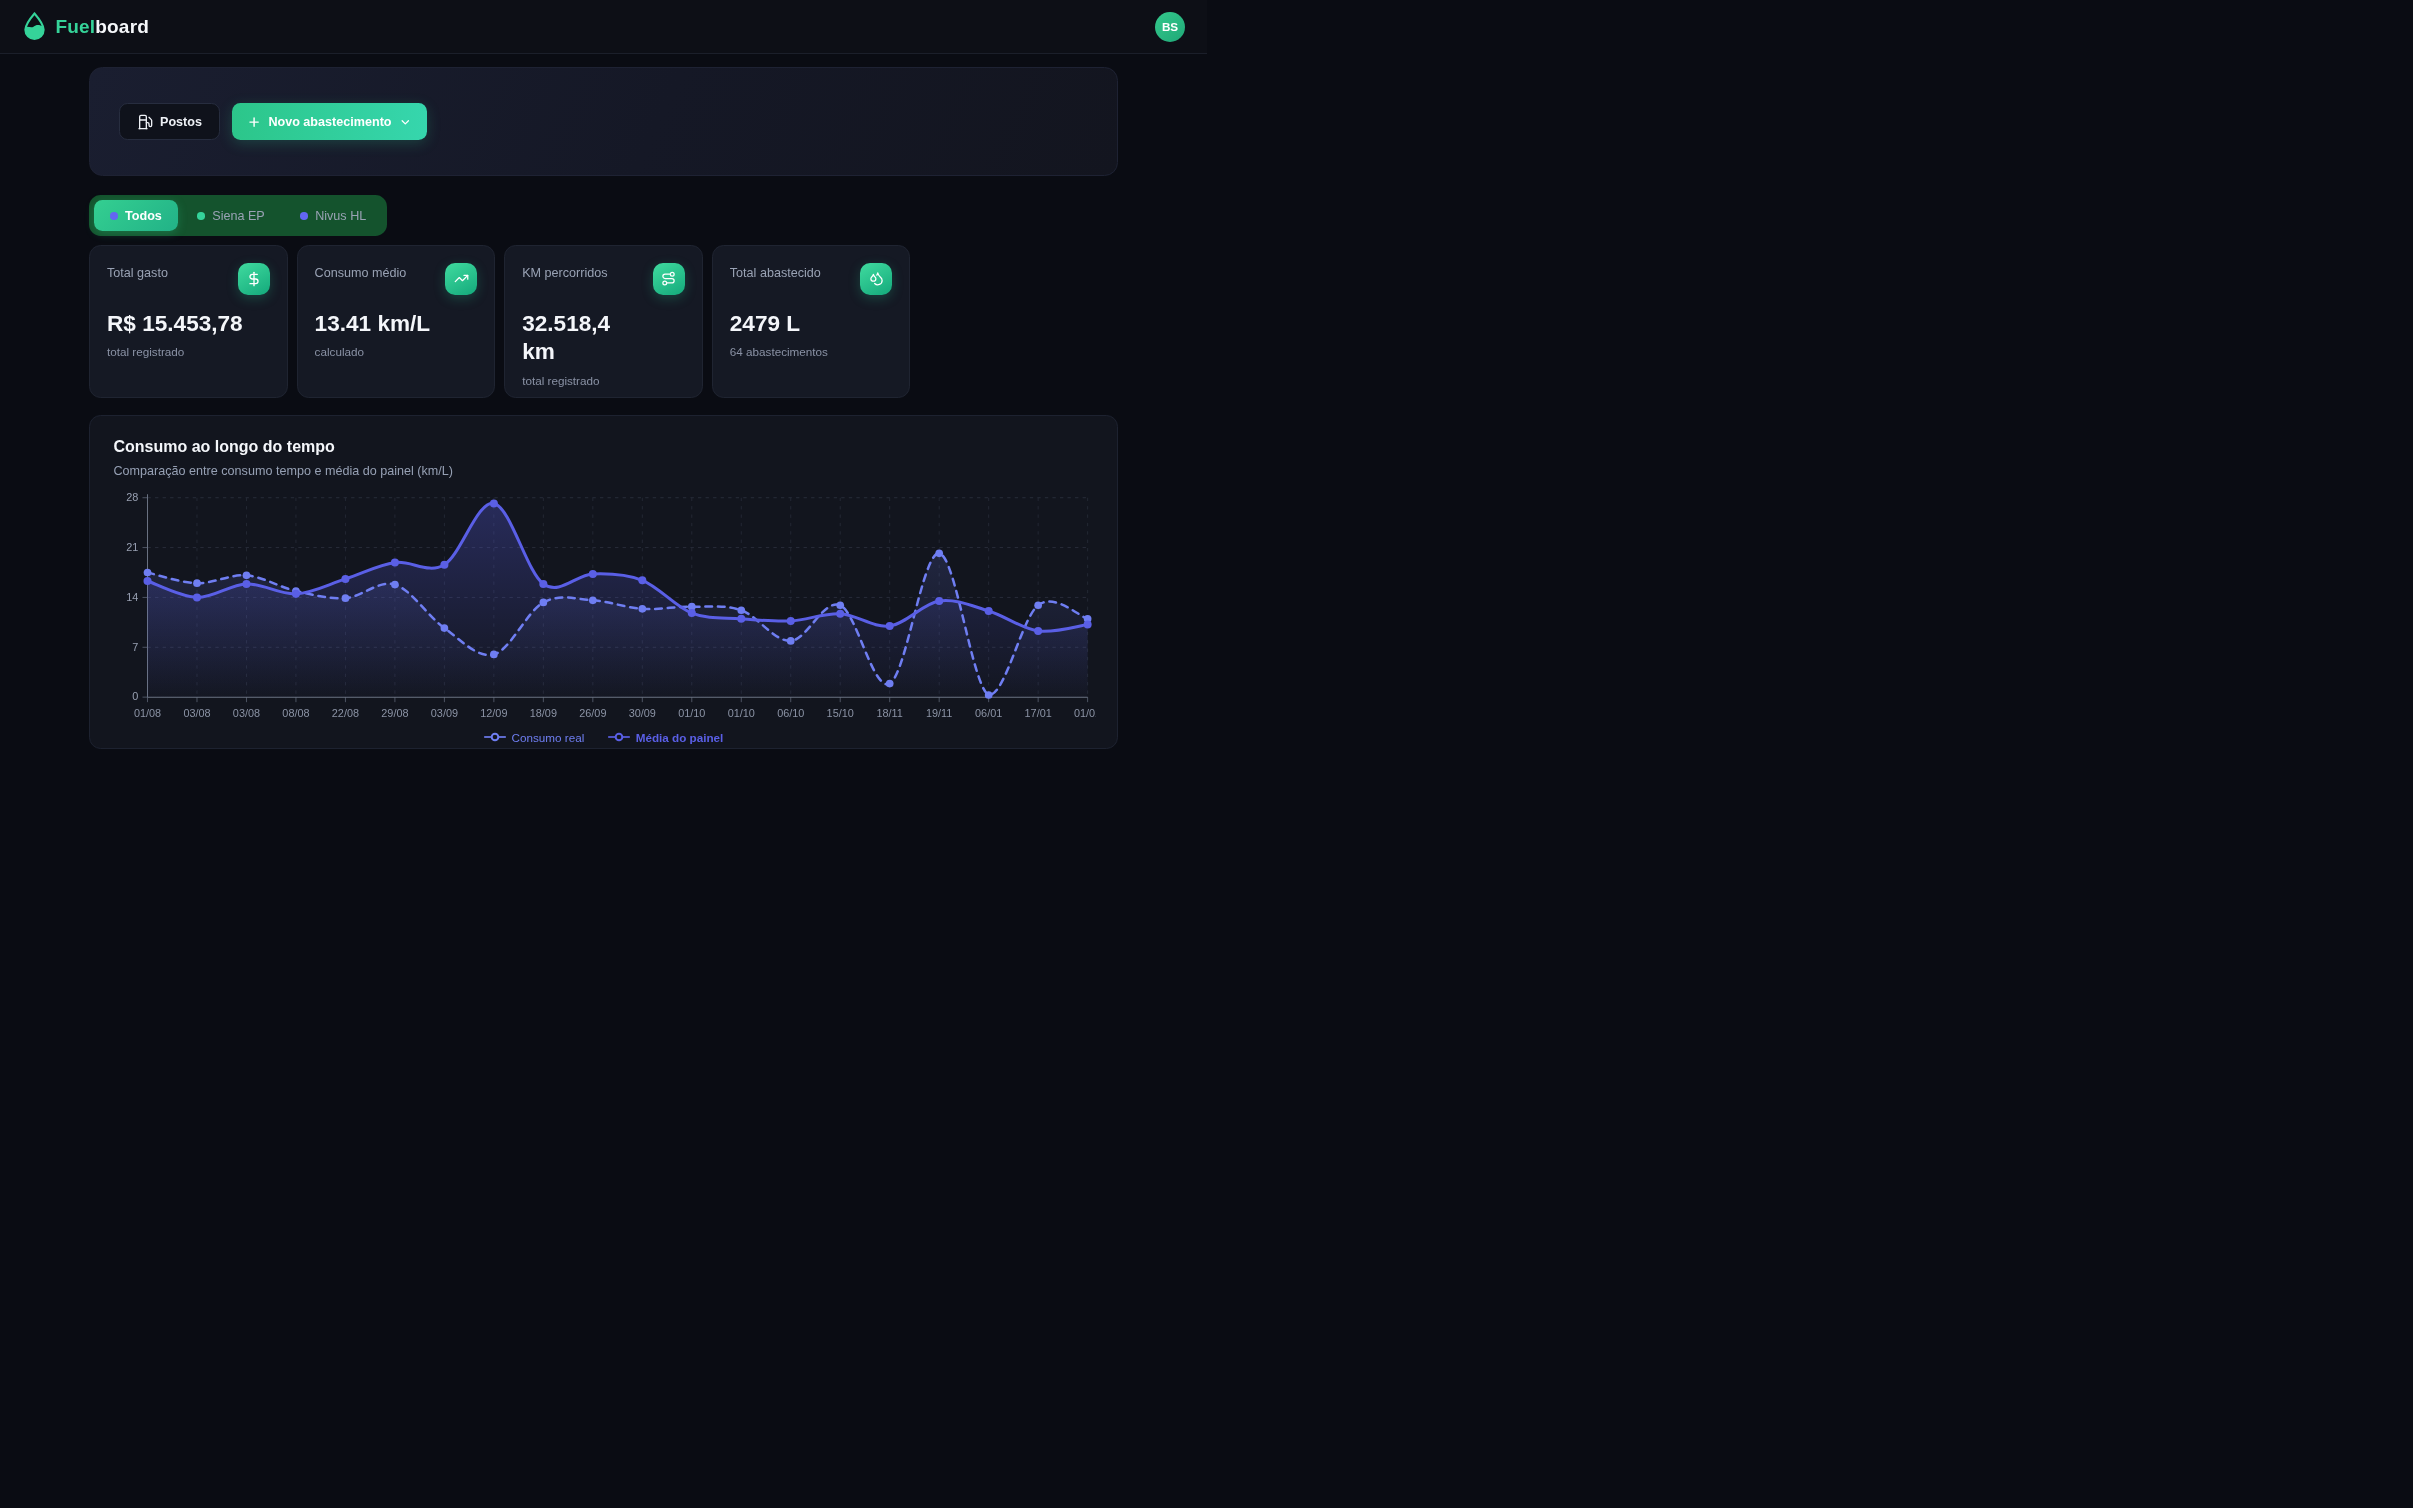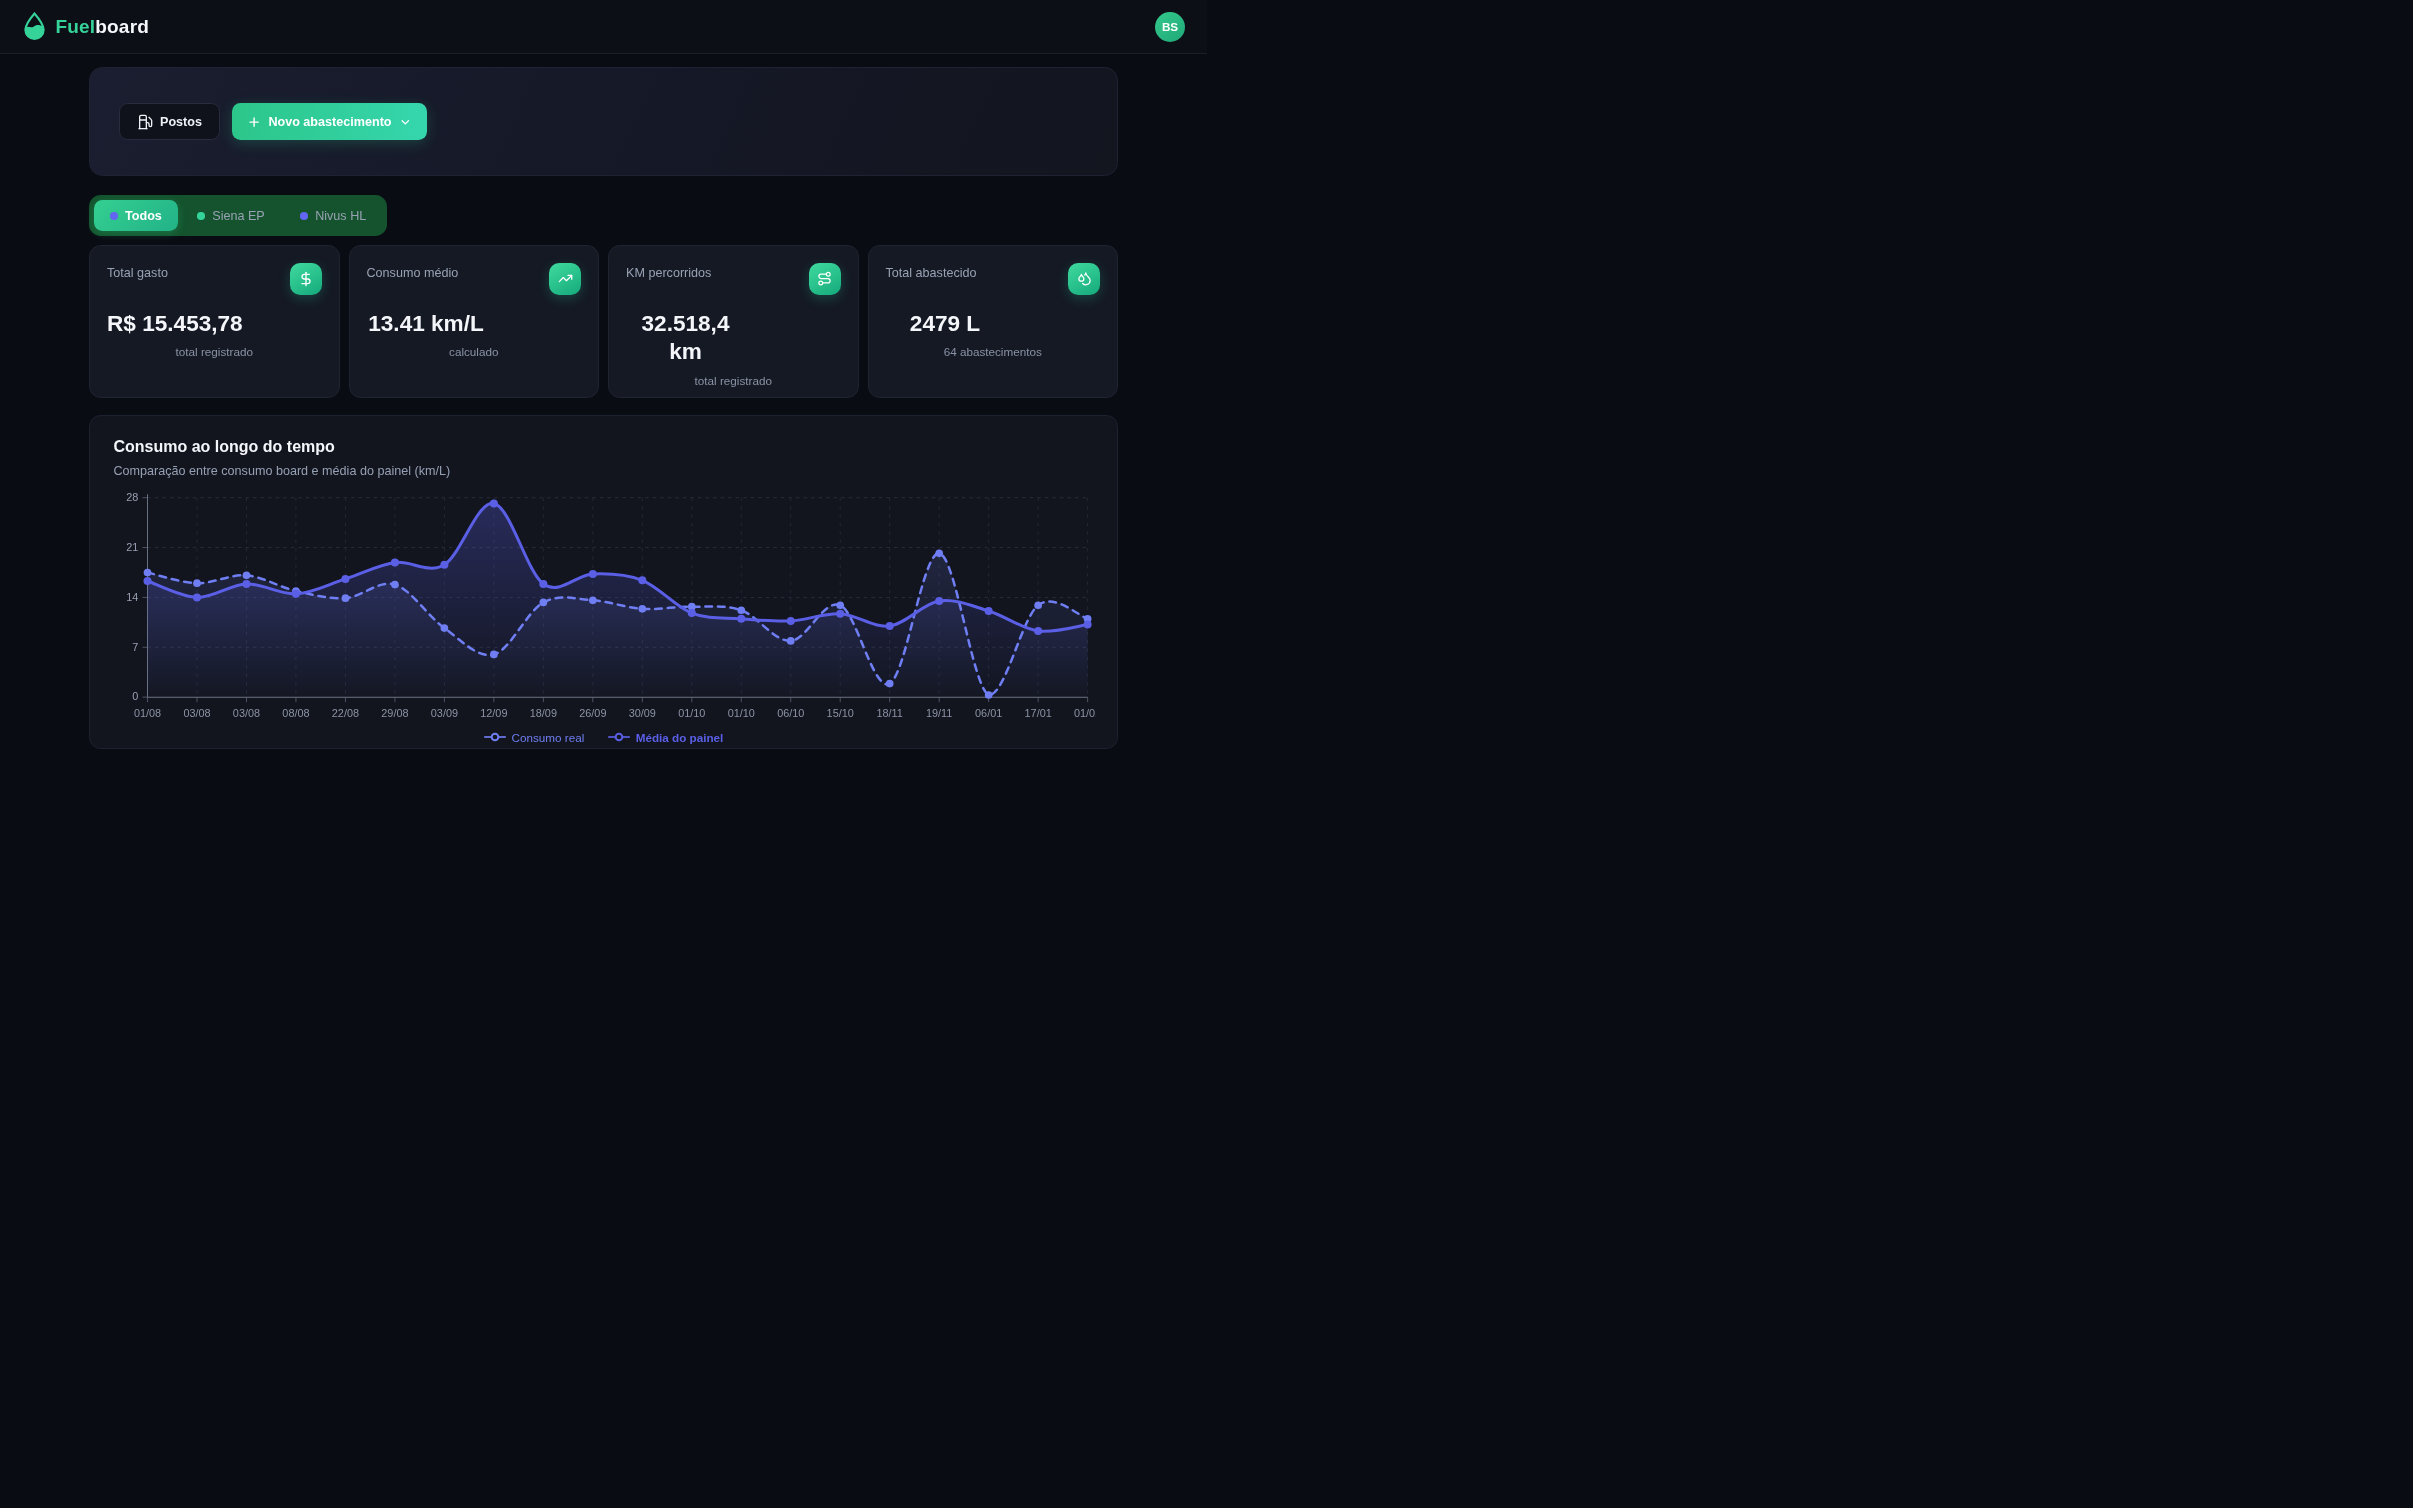--- a/index.html
+++ b/index.html
@@ -34,21 +34,21 @@
   
   .filterbar { margin-top:19px; display:inline-flex; align-items:center; gap:3.4px;
                background:#14532d; border-radius:11.7px; padding:5px; }
   .filter-item { display:flex; align-items:center; gap:7.5px; padding:8.4px 16px; border-radius:8.4px;
                  font-size:12.6px; color:#99a2b4; cursor:pointer; }
   .filter-item.active { background:linear-gradient(135deg,#34cf91 0%,#22b287 100%); color:#fff; font-weight:600;
                         box-shadow:0 2.5px 10px rgba(46,201,140,.28); }
   .dot { width:7.5px; height:7.5px; border-radius:50%; flex-shrink:0; }
 
   
-  .stats { margin-top:8.4px; display:grid; grid-template-columns:repeat(4,1fr); gap:9px;text-align:center; }
+  .stats { margin-top:8.4px; display:grid; grid-template-columns:repeat(5,1fr); gap:9px; }
   .stat-card { background:#151924; border:0.8px solid #1f2431; border-radius:11.7px; padding:17px; height:153px; overflow:hidden; }
   .stat-head { display:flex; align-items:flex-start; justify-content:space-between; gap:6.7px; min-height:37px; }
   .stat-label { font-size:12.6px; line-height:1.45; color:#99a2b4; padding-top:1.7px; white-space:normal; }
   .stat-icon { width:32px; height:32px; border-radius:10px; flex-shrink:0;
                background:linear-gradient(150deg,#40db9f 0%,#14a97b 100%);
                display:flex; align-items:center; justify-content:center;
                box-shadow:0 3.4px 11.7px rgba(35,197,142,.25); }
   .stat-value { margin-top:10px; font-size:22.6px; font-weight:800; color:#f4f6fa; line-height:1.25; max-width:119px; }
   .stat-sub { margin-top:7.5px; font-size:11.7px; color:#8a92a5; }
 
@@ -185,21 +185,21 @@
       <div class="stat-value">2479&nbsp;L</div>
       <div class="stat-sub">64 abastecimentos</div>
     </div>
 
 
   </div>
 
   
   <div class="chart-card">
     <div class="chart-title">Consumo ao longo do tempo</div>
-    <div class="chart-subtitle">Comparação entre consumo board e média do painel (km/L)</div>
+    <div class="chart-subtitle">Comparação entre consumo tempo e média do painel (km/L)</div>
     <div class="chart-wrap">
       <svg viewBox="0 0 1172 284">
           <defs>
             <linearGradient id="grad0" x1="0" y1="0" x2="0" y2="1">
               <stop offset="0%" stop-color="#6f7ef2" stop-opacity="0.16"></stop>
               <stop offset="100%" stop-color="#6f7ef2" stop-opacity="0.01"></stop>
             </linearGradient>
             <linearGradient id="grad1" x1="0" y1="0" x2="0" y2="1">
               <stop offset="0%" stop-color="#5a5fe6" stop-opacity="0.3"></stop>
               <stop offset="100%" stop-color="#5a5fe6" stop-opacity="0.01"></stop>

